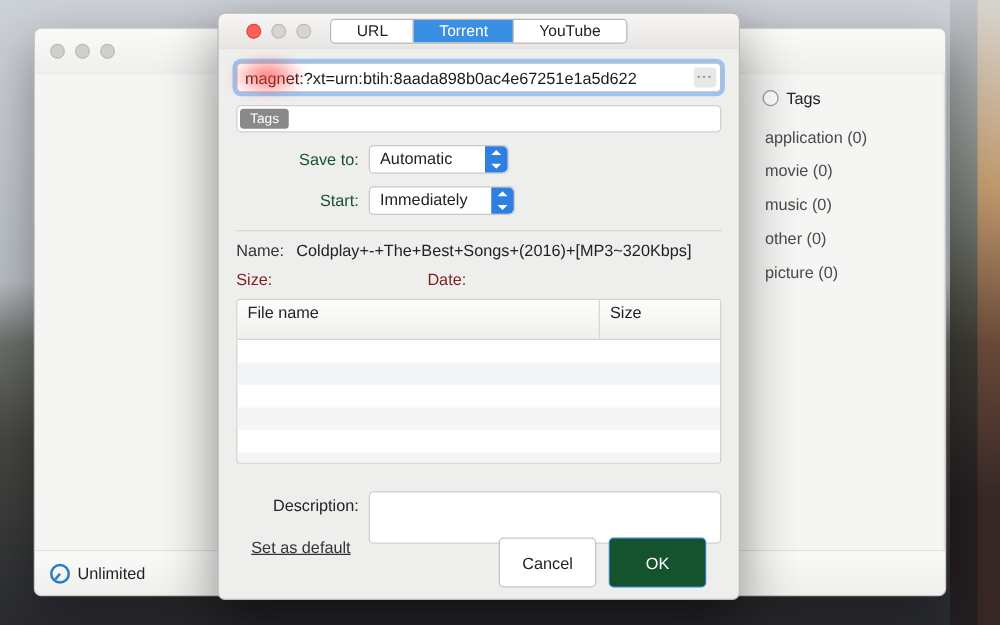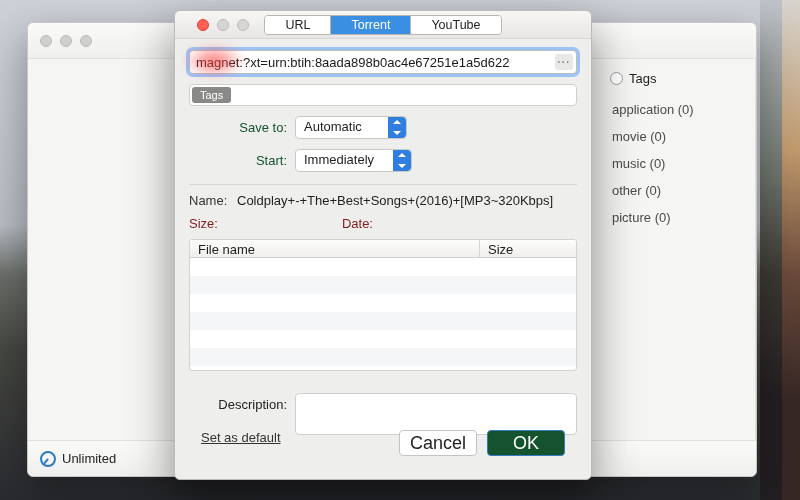--- a/index.html
+++ b/index.html
@@ -49,33 +49,33 @@
   .selbtns::before,.selbtns::after{content:"";position:absolute;left:5px;border-left:4px solid transparent;border-right:4px solid transparent;}
   .selbtns::before{top:3px;border-bottom:4px solid #fff;}
   .selbtns::after{bottom:3px;border-top:4px solid #fff;}
   hr.sep{border:none;border-top:1px solid #d7d6d4;margin:12px 0 8px 0;}
   .nv{display:flex;margin-top:4px;}
   .nv .k{width:48px;color:#333;}
   .nv .v{color:#222;word-break:break-all;}
   .sd{display:flex;gap:120px;margin-top:8px;}
   .sd div span:first-child{color:#7f1d1d;margin-right:4px;}
   .table{margin-top:8px;border:1px solid #d3d2d0;border-radius:3px;overflow:hidden;height:132px;background:#fff;}
-  .thead{display:flex;height:18px;background:linear-gradient(#fdfdfc,#f0efed);border-bottom:1px solid #d3d2d0;font-size:12px;color:#555;}
+  .thead{display:flex;height:32px;background:linear-gradient(#fdfdfc,#f0efed);border-bottom:1px solid #d3d2d0;font-size:12px;color:#555;}
   .thead div{padding:2px 8px;}
   .th-fn{flex:1;border-right:1px solid #d7d6d4;}
   .th-sz{width:96px;}
   .tbody .row{height:18px;}
   .tbody .row:nth-child(even){background:#f4f5f6;}
   .descrow{display:flex;margin-top:22px;justify-content:flex-end;}
   .descrow label{width:106px;text-align:right;padding-right:8px;padding-top:4px;}
   .descrow textarea{flex:1;height:42px;border:1px solid #cfcfce;border-radius:4px;resize:none;background:#fff;}
   .modal .footer{position:absolute;left:0;right:0;bottom:1px;height:48px;display:flex;align-items:flex-start;padding:0 26px;border-top:none;background:transparent;}
   .setdefault{color:#333;text-decoration:underline;font-size:13px;}
   .spacer{flex:1;}
-  .btn{height:26px;min-width:78px;border:1px solid #c4c3c1;border-radius:4px;background:#fff;margin-left:10px;font-size:18px;}
+  .btn{height:40px;min-width:78px;border:1px solid #c4c3c1;border-radius:4px;background:#fff;margin-left:10px;font-size:13px;}
   .btn.primary{background:#14532d;border-color:#357bc6;color:#fff;}
 </style>
 </head>
 <body>
 
 <div class="bgstripe"></div>
 <div class="bgstripe2"></div>
 
 <div class="backwin">
   <div class="titlebar">

